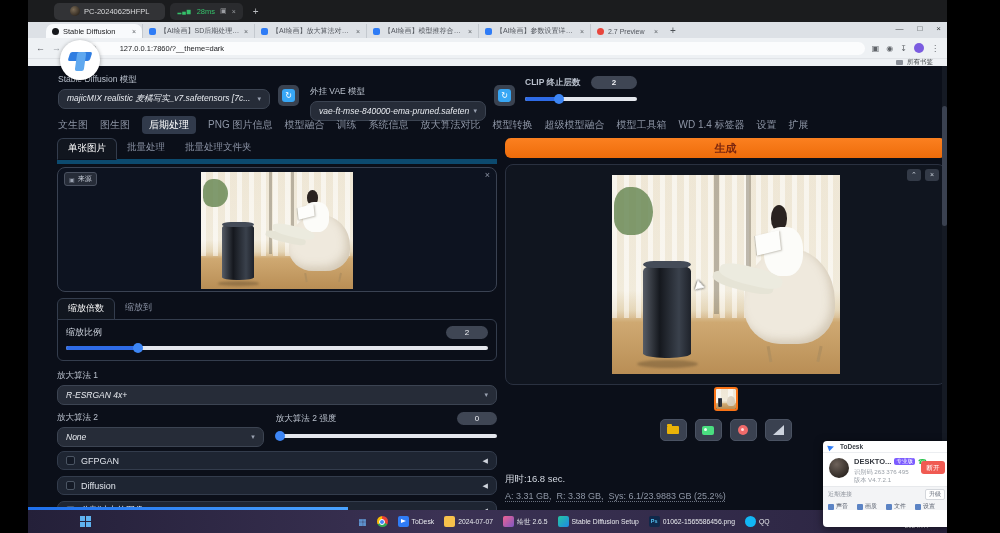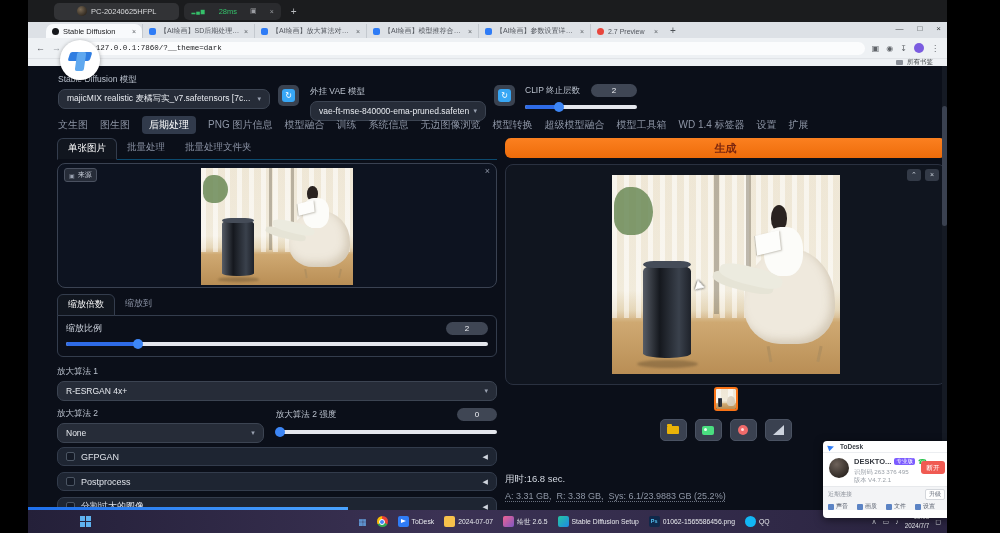--- a/index.html
+++ b/index.html
@@ -2,24 +2,24 @@
 <html><head>
 <meta charset="utf-8">
 <style>
   * { margin:0; padding:0; box-sizing:border-box; }
   html,body { width:1000px; height:533px; background:#000; overflow:hidden;
     font-family:"Liberation Sans","DejaVu Sans",sans-serif; }
   .screen { position:absolute; left:28px; top:0; width:919px; height:533px; background:#0b0f19; overflow:hidden; }
 
   
   .td-bar { position:absolute; left:0; top:0; width:100%; height:22px; background:#1b1c1e; display:flex; align-items:center; }
-  .td-tab { margin-left:26px; height:17px; background:#323336; border-radius:5px; display:flex; align-items:center; gap:4px; padding:0 23px; }
+  .td-tab { margin-left:26px; height:17px; background:#323336; border-radius:5px; display:flex; align-items:center; gap:4px; padding:0 16px; }
   .td-avatar { width:10px; height:10px; border-radius:50%; background:radial-gradient(circle at 35% 35%, #7a6a55, #17120d); }
   .td-title { font-size:7.5px; color:#d9dadc; }
-  .td-chip { margin-left:5px; height:17px; background:#2a2b2e; border-radius:5px; display:flex; align-items:center; gap:13px; padding:0 7px; }
+  .td-chip { margin-left:5px; height:17px; background:#2a2b2e; border-radius:5px; display:flex; align-items:center; gap:5px; padding:0 7px; }
   .td-signal { font-size:5px; color:#35c06a; letter-spacing:1px; }
   .td-lat { font-size:7.5px; color:#35c06a; }
   .td-ic { font-size:7px; color:#9a9ca1; }
   .td-plus { margin-left:10px; font-size:10px; color:#b9bbbf; }
 
   
   .tabstrip { position:absolute; left:0; top:22px; width:100%; height:16px; background:#dde1e6; display:flex; align-items:flex-end; padding-left:18px; }
   .ctab { height:14px; display:flex; align-items:center; gap:4px; padding:0 6px; position:relative; }
   .ctab .fav-sd { width:7px; height:7px; border-radius:50%; background:#16181c; }
   .ctab .fav-b { width:7px; height:7px; border-radius:2px; background:#2f7cf6; }
@@ -28,55 +28,55 @@
   .ctab.active .tlabel { color:#202124; font-size:7.5px; }
   .ctab .tlabel { font-size:7px; color:#51555c; white-space:nowrap; overflow:hidden; text-overflow:ellipsis; flex:1; }
   .ctab.inactive { width:112px; border-left:1px solid #c4c9cf; }
   .ctab.small { width:74px; border-left:1px solid #c4c9cf; }
   .ctab .tclose { font-size:7px; color:#5f6368; }
   .newtab { font-size:10px; color:#4d5156; margin:0 0 2px 6px; }
   .winctl { position:absolute; right:6px; top:2px; display:flex; gap:14px; font-size:8px; color:#3c4043; }
   .toolbar { position:absolute; left:0; top:38px; width:100%; height:20px; background:#eef1f4; display:flex; align-items:center; padding:0 8px; gap:7px; }
   .nav-ic { font-size:9px; color:#5f6368; }
   .nav-ic.dim { color:#9aa0a6; }
-  .omnibox { flex:1; height:13px; background:#fbfcfd; border-radius:8px; display:flex; align-items:center; gap:1px; padding:0 8px;font-family:Liberation Mono, monospace; }
+  .omnibox { flex:1; height:13px; background:#fbfcfd; border-radius:8px; display:flex; align-items:center; gap:23px; padding:0 8px; }
   .omni-ic { font-size:7px; color:#5f6368; }
   .url { font-size:7.5px; color:#202124; }
   .tb-right { display:flex; align-items:center; gap:7px; }
   .tb-ic { font-size:8px; color:#5f6368; }
   .tb-avatar { width:10px; height:10px; border-radius:50%; background:#7b5ce0; }
   .bookmarks { position:absolute; left:0; top:58px; width:100%; height:8px; background:#eef1f4; border-top:1px solid #e1e4e8; display:flex; justify-content:flex-end; align-items:center; gap:4px; padding-right:14px; }
   .bm-folder { width:7px; height:5px; background:#8a8f98; border-radius:1px; position:relative; }
   .bm-label { font-size:6.5px; color:#3c4043; }
 
   
   .logo { position:absolute; left:32px; top:40px; width:40px; height:40px; border-radius:50%; background:#fff; z-index:8; box-shadow:0 1px 4px rgba(0,0,0,.35); }
   .logo .g1 { position:absolute; left:9px; top:12px; width:22px; height:9px; background:#2f7de1; border-radius:2px; transform:skewX(-18deg); }
   .logo .g2 { position:absolute; left:16px; top:12px; width:9px; height:19px; background:#5fa8ef; border-radius:2px; transform:skewX(-8deg); }
 
   
   .page { position:absolute; left:0; top:66px; width:100%; height:444px; background:#0b0f19; overflow:hidden; }
   .lbl { font-size:8.5px; color:#b9c0cc; }
   .select { height:20px; background:#262c38; border:1px solid #3c4452; border-radius:7px; display:flex; align-items:center; padding:0 8px; }
-  .select .sval { flex:1; font-size:8.5px; color:#e7eaef; white-space:nowrap; overflow:hidden; }
+  .select .sval { flex:1; font-size:8.5px; color:#e7eaef; white-space:nowrap; overflow:hidden;font-style:italic; }
   .select .caret { font-size:7px; color:#9aa2b1; margin-left:4px; }
   .refresh { position:absolute; width:21px; height:21px; background:#3a4250; border-radius:5px; display:flex; align-items:center; justify-content:center; }
   .refresh .rbox { width:13px; height:13px; background:#38a7f5; border-radius:3px; color:#fff; font-size:8px; line-height:13px; text-align:center; }
   .pill { background:#3f4654; border-radius:9px; color:#f0f2f6; font-size:8px; text-align:center; }
   .slider { position:relative; height:4px; background:#e4e7ed; border-radius:2px; }
   .slider .fill { position:absolute; left:0; top:0; bottom:0; background:#2e6be6; border-radius:2px; }
   .slider .knob { position:absolute; top:-3px; width:10px; height:10px; margin-left:-5px; border-radius:50%; background:#3d86f5; }
 
   .main-tabs { position:absolute; left:30px; top:50px; display:flex; gap:12px; align-items:center; }
   .mtab { font-size:10px; color:#8d95a5; white-space:nowrap; }
   .mtab.active { color:#fff; background:#313a4b; padding:2px 7px; border-radius:4px; }
 
   
   .left { position:absolute; left:29px; top:72px; width:440px; }
-  .subtabs { display:flex; border-bottom:1px solid #0c4a6e; }
+  .subtabs { display:flex; border-bottom:5px solid #0c4a6e; }
   .stab { font-size:9.5px; color:#8b93a5; padding:3px 10px 4px; }
   .stab.active { color:#fff; border:1px solid #343d4d; border-bottom:1px solid #0b0f19; border-radius:6px 6px 0 0; margin-bottom:-1px; background:#11161f; }
   .dropzone { margin-top:3px; height:125px; border:1px solid #3a4252; border-radius:8px; position:relative; background:#0d1320; }
   .src-badge { position:absolute; left:6px; top:4px; display:flex; gap:3px; align-items:center; border:1px solid #4a5160; background:#262c38; border-radius:3px; padding:1px 4px; }
   .src-badge .bic { font-size:6px; color:#9aa2b1; }
   .src-badge .btx { font-size:7px; color:#c9cfda; }
   .dz-close { position:absolute; right:6px; top:2px; font-size:9px; color:#8a92a2; }
   .card { margin-top:6px; }
   .card .body { border:1px solid #343d4d; border-radius:0 6px 6px 6px; padding:6px 8px 10px; }
   .rowline { display:flex; align-items:center; justify-content:space-between; }
@@ -122,21 +122,21 @@
   .sc-head { position:absolute; right:23%; top:15%; width:7%; height:13%; background:#2a2320; border-radius:50% 50% 46% 46%; }
   .sc-body { position:absolute; right:16%; top:26%; width:17%; height:25%; background:#fcfcf9; border-radius:42%; }
   .sc-legs { position:absolute; right:25%; top:46%; width:28%; height:9%; background:#ecebdf; border-radius:40%; transform:rotate(14deg); box-shadow:-6px 8px 0 -1px #e6e4d6; }
   .sc-mag { position:absolute; right:26%; top:29%; width:11%; height:10%; background:#fdfdfb; transform:skewY(-8deg) rotate(-6deg); border-left:1px solid #c9c4b6; box-shadow:1px 1px 2px rgba(90,80,60,.35); }
   .sc-shadow { position:absolute; left:11%; bottom:3%; width:27%; height:4%; background:rgba(60,45,25,.3); border-radius:50%; filter:blur(1px); }
   .sc-purifier { position:absolute; left:14%; top:44%; width:21%; height:48%; background:linear-gradient(90deg,#565c66,#15181e 35%,#3a414c 75%,#1e222a); border-radius:50% 50% 46% 46% / 9% 9% 5% 5%; }
   .sc-purifier::before { content:''; position:absolute; left:0; top:-2%; width:100%; height:8%; background:#454c58; border-radius:50%/100%; }
   .sc-cursor { position:absolute; left:37%; top:54%; width:0; height:0; border:5px solid transparent; border-left:9px solid #fff; transform:rotate(18deg); filter:drop-shadow(0 0 1px #000); z-index:3; }
 
   
-  .todesk { position:absolute; left:795px; top:441px; width:127px; height:77px; background:#fff; border-radius:4px; box-shadow:0 2px 8px rgba(0,0,0,.5); z-index:9; overflow:hidden; }
+  .todesk { position:absolute; left:795px; top:441px; width:127px; height:86px; background:#fff; border-radius:4px; box-shadow:0 2px 8px rgba(0,0,0,.5); z-index:9; overflow:hidden; }
   .tdk-head { height:12px; border-bottom:1px solid #eceef1; display:flex; align-items:center; gap:3px; padding:0 5px; }
   .tdk-plane { width:0; height:0; border:3px solid transparent; border-left:6px solid #2f7cf6; transform:rotate(-20deg); }
   .tdk-brand { font-size:6.5px; color:#3a3f47; font-weight:bold; }
   .tdk-body { position:relative; height:33px; }
   .tdk-avatar { position:absolute; left:6px; top:5px; width:20px; height:20px; border-radius:50%; background:radial-gradient(circle at 38% 32%, #6e625a, #181410); }
   .tdk-name { position:absolute; left:31px; top:4px; display:flex; align-items:center; gap:3px; }
   .tdk-name .nm { font-size:7.5px; font-weight:bold; color:#34383f; }
   .tdk-badge { background:#7c5cff; color:#fff; font-size:5.5px; border-radius:2px; padding:0 2px; }
   .tdk-phone { font-size:7px; color:#27c24c; }
   .tdk-more { font-size:6px; color:#9aa0a8; }
@@ -273,40 +273,40 @@
     <div style="position:absolute;left:282px;top:8px;width:176px;margin-top:12px;">
       <div class="lbl">外挂 VAE 模型</div>
       <div class="select" style="margin-top:3px;">
         <span class="sval">vae-ft-mse-840000-ema-pruned.safetensors</span>
         <span class="caret">▾</span>
       </div>
     </div>
     <div class="refresh" style="left:466px;top:19px;">
       <span class="rbox">↻</span>
     </div>
-    <div style="position:absolute;left:497px;top:18px;width:112px;">
+    <div style="position:absolute;left:497px;top:10px;width:112px;font-weight:bold;">
       <div class="rowline">
         <span class="lbl">CLIP 终止层数</span>
         <span class="pill" style="width:46px;height:13px;line-height:13px;">2</span>
       </div>
       <div class="slider" style="margin-top:8px;">
         <div class="fill" style="width:30%;"></div>
           <div class="knob" style="left:30%;"></div>
       </div>
     </div>
 
     <div class="main-tabs">
       <span class="mtab">文生图</span>
       <span class="mtab">图生图</span>
       <span class="mtab active">后期处理</span>
       <span class="mtab">PNG 图片信息</span>
       <span class="mtab">模型融合</span>
       <span class="mtab">训练</span>
       <span class="mtab">系统信息</span>
-      <span class="mtab">无边图像浏览</span>
+      <span class="mtab">放大算法对比</span>
       <span class="mtab">模型转换</span>
       <span class="mtab">超级模型融合</span>
       <span class="mtab">模型工具箱</span>
       <span class="mtab">WD 1.4 标签器</span>
       <span class="mtab">设置</span>
       <span class="mtab">扩展</span>
     </div>
 
     <div class="left">
       <div class="subtabs">
@@ -383,21 +383,21 @@
         </div>
       </div>
 
       <div class="acc" style="margin-top:4px;align-items:center;">
         <span class="chk"></span>
         <span class="alabel">GFPGAN</span>
         <span class="arrow">◀</span>
       </div>
       <div class="acc">
         <span class="chk"></span>
-        <span class="alabel">Postprocess</span>
+        <span class="alabel">Diffusion</span>
         <span class="arrow">◀</span>
       </div>
       <div class="acc">
         <span class="chk"></span>
         <span class="alabel">分割过大的图像</span>
         <span class="arrow">◀</span>
       </div>
 
     </div>
 

